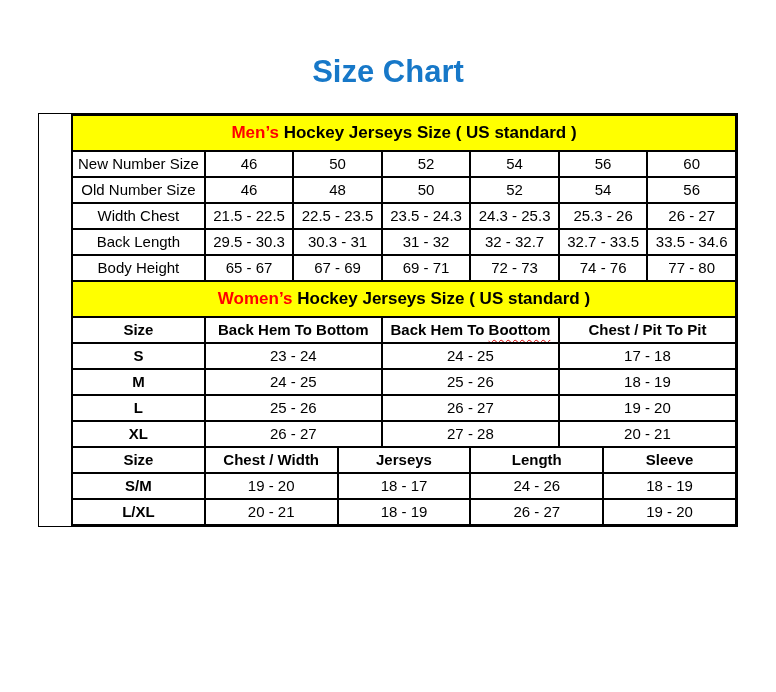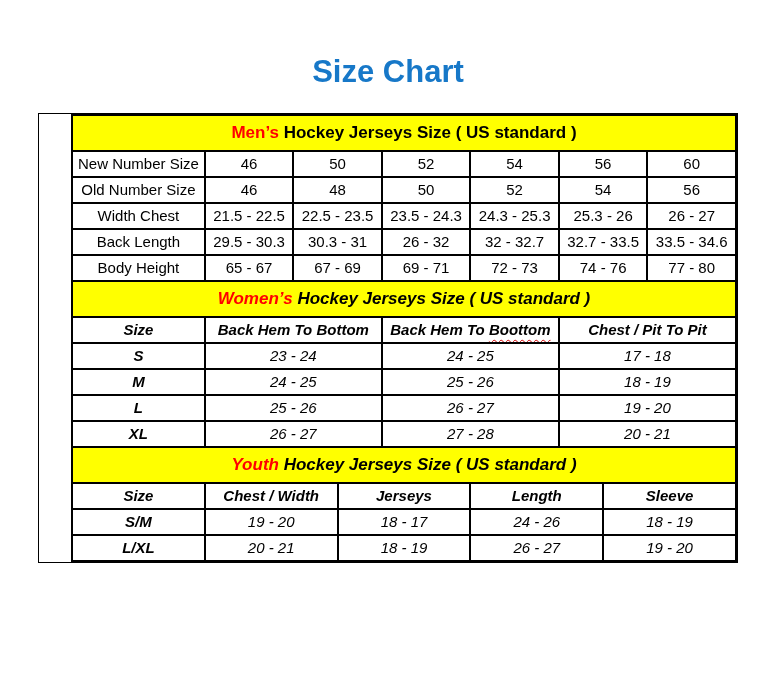--- a/index.html
+++ b/index.html
@@ -31,21 +31,21 @@
     width: 700px;
     margin: 23px auto 0;
     border: 1px solid var(--border-black);
     padding-left: 32px;
   }
   table {
     width: 100%;
     border-collapse: collapse;
     table-layout: fixed;
   }
-  .chart table + table { margin-top: -2px; font-style: italic; }
+  .chart table + table { margin-top: -2px; }
   th, td {
     border: 2px solid var(--border-black);
     text-align: center;
     vertical-align: middle;
     padding: 0 2px;
     font-size: 15px;
     height: 26px;
     overflow: hidden;
     white-space: nowrap;
   }
@@ -119,21 +119,21 @@
           <td>22.5 - 23.5</td>
           <td>23.5 - 24.3</td>
           <td>24.3 - 25.3</td>
           <td>25.3 - 26</td>
           <td>26 - 27</td>
         </tr>
         <tr>
           <td class="lbl">Back Length</td>
           <td>29.5 - 30.3</td>
           <td>30.3 - 31</td>
-          <td>26 - 32</td>
+          <td>31 - 32</td>
           <td>32 - 32.7</td>
           <td>32.7 - 33.5</td>
           <td>33.5 - 34.6</td>
         </tr>
         <tr>
           <td class="lbl">Body Height</td>
           <td>65 - 67</td>
           <td>67 - 69</td>
           <td>69 - 71</td>
           <td>72 - 73</td>
@@ -192,23 +192,20 @@
     <table class="t t-youth">
       <colgroup>
         <col class="w20">
           <col class="w20">
           <col class="w20">
           <col class="w20">
           <col class="w20">
       </colgroup>
       <thead>
         <tr>
-          <th class="section" colspan="5"><span class="red">Youth</span> <span>Hockey Jerseys Size ( US standard )</span></th>
-        </tr>
-        <tr>
           <th class="col">Size</th>
           <th class="col">Chest / Width</th>
           <th class="col">Jerseys</th>
           <th class="col">Length</th>
           <th class="col">Sleeve</th>
         </tr>
       </thead>
       <tbody>
         <tr>
           <td class="lbl">S/M</td>

